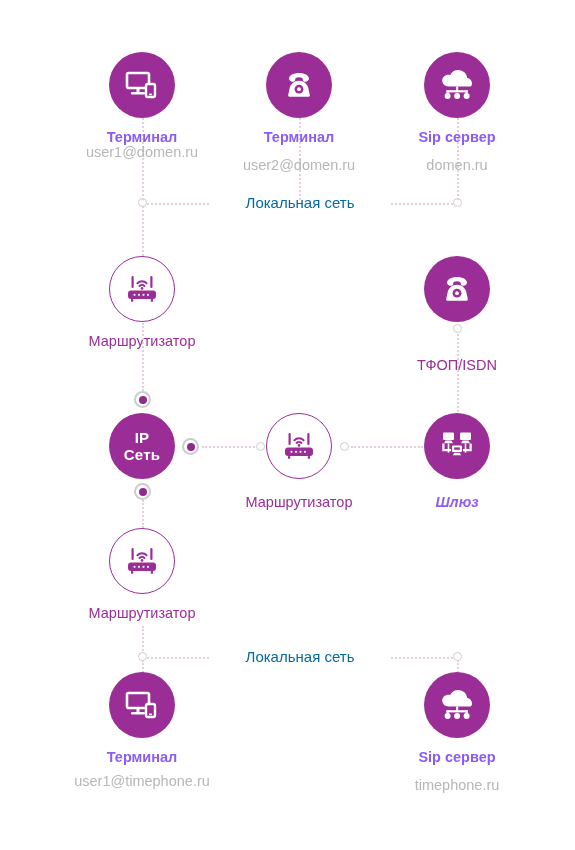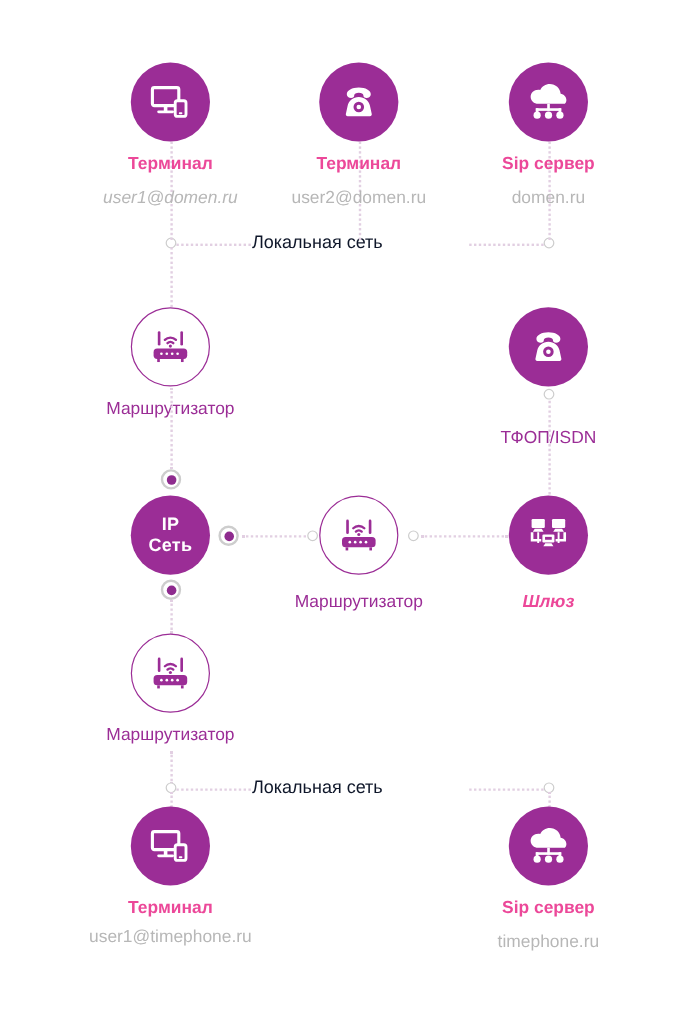--- a/index.html
+++ b/index.html
@@ -34,21 +34,21 @@
     color:#fff;font-weight:bold;font-size:15px;line-height:17px;
     letter-spacing:.2px;
   }
 
   
   .lbl{
     position:absolute;left:-110px;width:220px;
     text-align:center;white-space:nowrap;
   }
   .title{
-    font-size:14.5px;font-weight:bold;color:#ec4899;
+    font-size:14.5px;font-weight:bold;color:#8b5cf6;
     top:0;
   }
   .title.purple{color:#9B2D96;font-weight:normal;font-size:14.5px;}
   .sub{
     font-size:14.5px;color:#b7b7b7;font-weight:normal;
     top:0;
   }
 
   
   .hdot{
@@ -72,22 +72,22 @@
     box-sizing:border-box;
     display:flex;align-items:center;justify-content:center;
   }
   .dot i{
     display:block;width:8px;height:8px;border-radius:50%;
     background:#8e2b8e;
   }
 
   
   .rail-cap{
-    position:absolute;left:-90px;width:180px;
-    font-size:15px;color:#0f172a;background:#ffffff;
+    position:absolute;left:-90px;width:180px;text-align:center;
+    font-size:15px;color:#0369a1;background:#ffffff;
     white-space:nowrap;
   }
 </style>
 </head>
 <body>
 
 <div id="stage">
 
   <div class="hdot" style="left:147px;top:203px;width:90px;"></div>
   <div class="hdot" style="left:363px;top:203px;width:90px;"></div>
@@ -104,21 +104,21 @@
     <div class="disc">
       <svg width="36" height="36" viewBox="0 0 36 36" aria-hidden="true">
         <rect x="3" y="6" width="22" height="15" rx="1.6" fill="none" stroke="#fff" stroke-width="2.6"></rect>
         <rect x="12.5" y="21.5" width="3" height="4" fill="#fff"></rect>
         <rect x="7" y="25" width="14" height="2.4" rx="1.2" fill="#fff"></rect>
         <rect x="22" y="17" width="9" height="13" rx="1.8" fill="#9B2D96" stroke="#fff" stroke-width="2.4"></rect>
         <rect x="25" y="26.6" width="3" height="1.6" rx="0.8" fill="#fff"></rect>
       </svg>
     </div>
     <div class="lbl title" style="top:44px;">Терминал</div>
-    <div class="lbl sub" style="top:72px;font-style:italic;">user1@domen.ru</div>
+    <div class="lbl sub" style="top:59px;">user1@domen.ru</div>
   </div>
 
   <div class="node" style="left:299px;top:85px;">
     <div class="disc">
       <svg width="36" height="34" viewBox="0 0 36 34" aria-hidden="true">
         <path d="M8 10.5c0-3.2 4.4-5.6 10-5.6s10 2.4 10 5.6c0 2-1.6 3.2-3.6 3.2-1.7 0-2.6-.9-2.6-2.3 0-1.5-1.6-2.2-3.8-2.2s-3.8.7-3.8 2.2c0 1.4-.9 2.3-2.6 2.3C9.6 13.7 8 12.5 8 10.5z" fill="#fff"></path>
         <path d="M18 12.8c-4.6 0-8.4 3.1-9.3 7.3l-1.5 6.8c-.2 1 .5 1.9 1.5 1.9h18.6c1 0 1.7-.9 1.5-1.9l-1.5-6.8c-.9-4.2-4.7-7.3-9.3-7.3z" fill="#fff"></path>
         <circle cx="18" cy="21.2" r="4.4" fill="#9B2D96"></circle>
         <circle cx="18" cy="21.2" r="1.9" fill="#fff"></circle>
       </svg>

